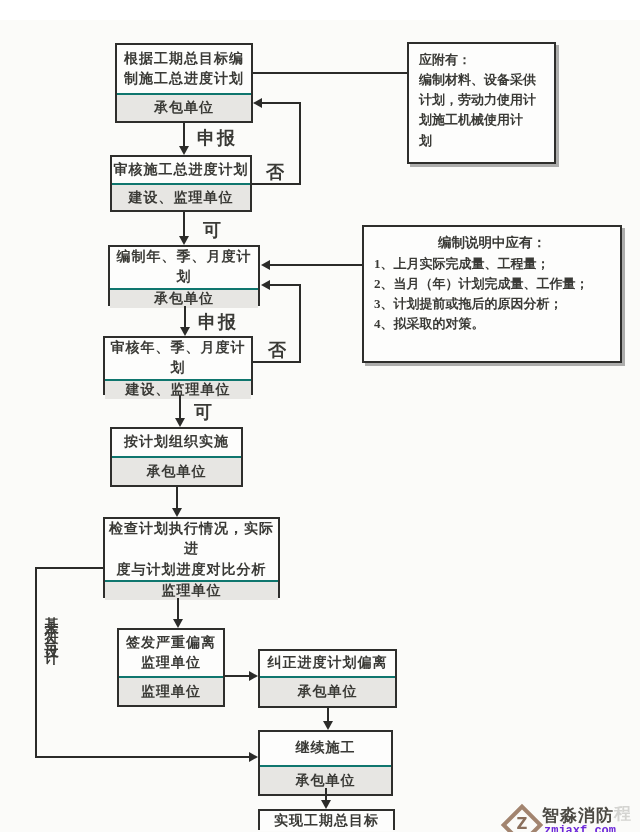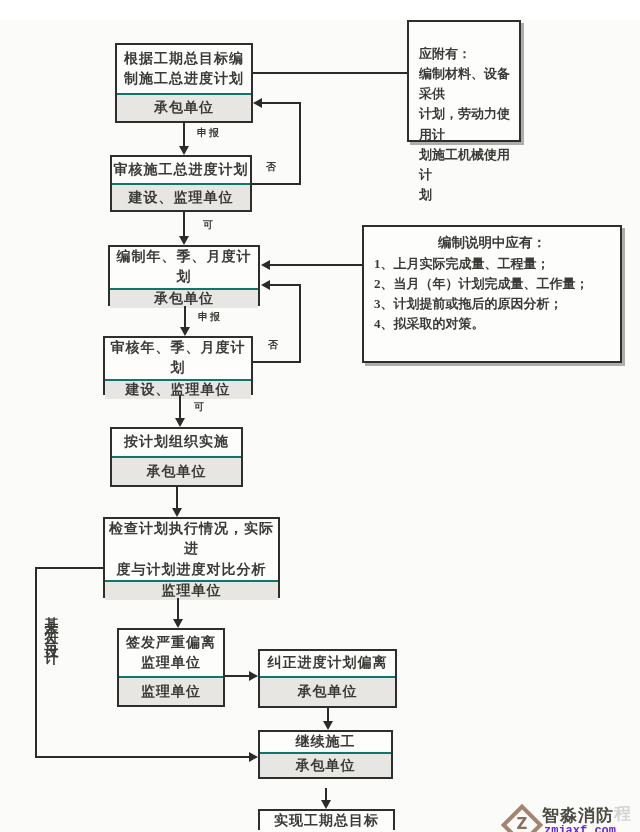--- a/index.html
+++ b/index.html
@@ -47,21 +47,21 @@
   }
   
   .hline,.vline{position:absolute;background:#2b2b29;}
   .hline{height:2px;}
   .vline{width:2px;}
   .arr{position:absolute;width:0;height:0;}
   .arr-down{border-left:5px solid transparent;border-right:5px solid transparent;border-top:9px solid #2b2b29;}
   .arr-left{border-top:5px solid transparent;border-bottom:5px solid transparent;border-right:9px solid #2b2b29;}
   .arr-right{border-top:5px solid transparent;border-bottom:5px solid transparent;border-left:9px solid #2b2b29;}
   .edge-label{
-    position:absolute;font-size:10px;font-weight:bold;letter-spacing:2px;white-space:nowrap;
+    position:absolute;font-size:18px;font-weight:bold;letter-spacing:2px;white-space:nowrap;
   }
   .vertical-label{
     position:absolute;
     writing-mode:vertical-lr;
     text-orientation:upright;
     font-size:14px;font-weight:bold;
     letter-spacing:7px;
   }
   
   #watermark{position:absolute;left:500px;top:782px;width:140px;height:46px;}
@@ -139,30 +139,30 @@
       <span>监理单位</span>
     </div>
     <div class="actor" style="height:27px;">监理单位</div>
   </div>
 
   <div class="fbox" style="left:258px;top:629px;width:139px;height:59px;">
     <div class="title">纠正进度计划偏离</div>
     <div class="actor" style="height:28px;">承包单位</div>
   </div>
 
-  <div class="fbox" style="left:258px;top:710px;width:135px;height:49px;">
+  <div class="fbox" style="left:258px;top:710px;width:135px;height:66px;">
     <div class="title">继续施工</div>
     <div class="actor" style="height:27px;">承包单位</div>
   </div>
 
   <div class="fbox" style="left:258px;top:789px;width:137px;height:21px;">
     <div class="title">实现工期总目标</div>
   </div>
 
-  <div class="notebox" style="left:407px;top:0;width:114px;height:122px;padding:22px 8px 4px 10px;">
+  <div class="notebox" style="left:407px;top:22px;width:149px;height:122px;padding:6px 8px 4px 10px;">
     <div>应附有：</div>
     <div>编制材料、设备采供</div>
     <div>计划，劳动力使用计</div>
     <div>划施工机械使用计</div>
     <div>划</div>
   </div>
 
   <div class="notebox" style="left:362px;top:205px;width:260px;height:138px;padding:6px 10px 4px 10px;">
     <div style="text-align:center;font-size:13.5px;">编制说明中应有：</div>
     <div>1、上月实际完成量、工程量；</div>

